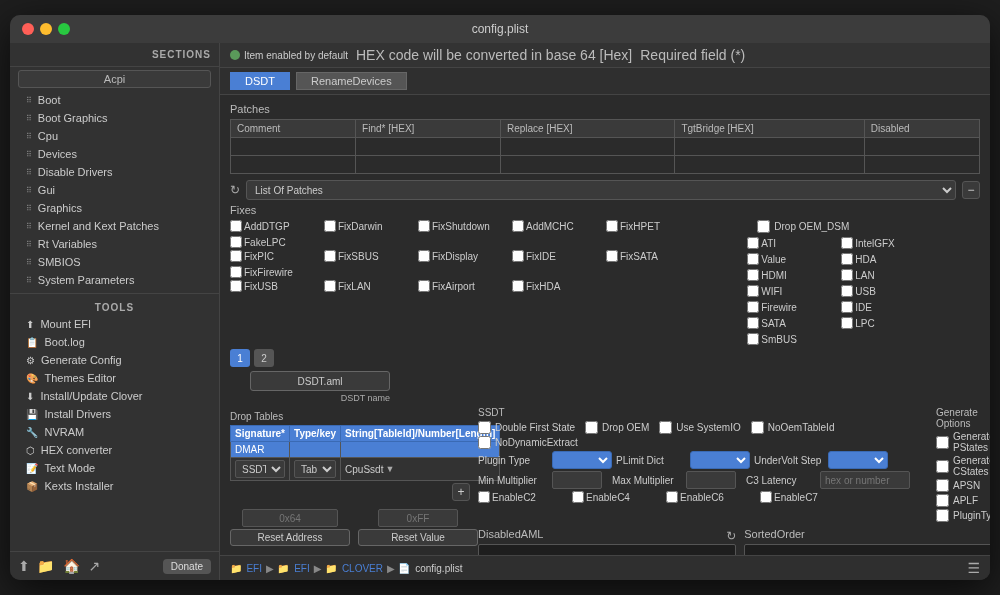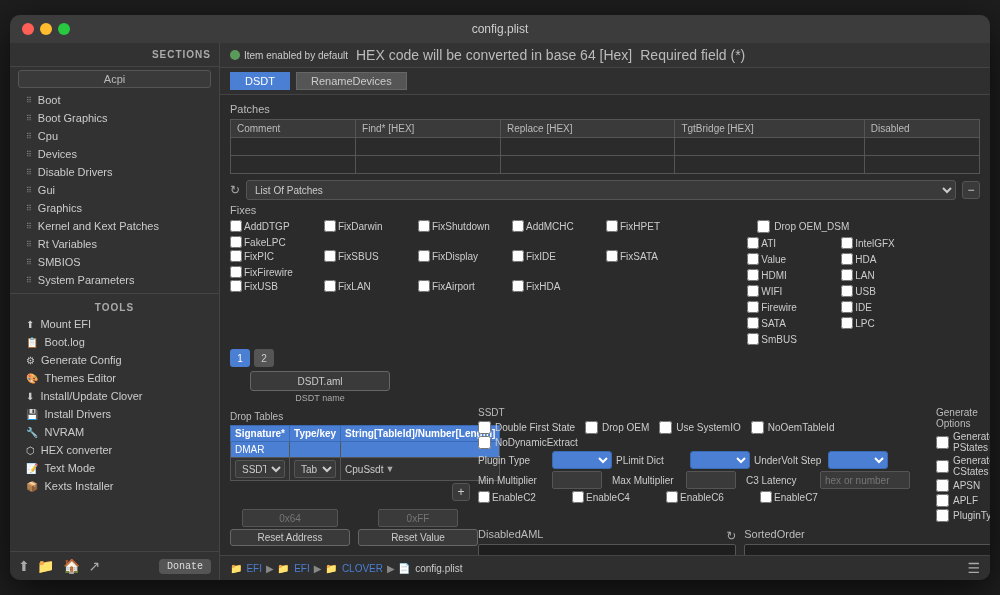--- a/index.html
+++ b/index.html
@@ -112,21 +112,20 @@
     }
     .donate-btn {
       margin-left: auto;
       background: #555;
       color: #ddd;
       border: none;
       border-radius: 4px;
       padding: 2px 8px;
       font-size: 10px;
       cursor: pointer;
-      font-family: Liberation Mono, monospace;
     }
     .right-panel {
       flex: 1;
       display: flex;
       flex-direction: column;
       background: #2b2b2b;
       overflow: hidden;
     }
     .top-bar {
       padding: 4px 10px;
@@ -776,21 +775,21 @@
             </div>
           </div>
         </div>
 
         <div class="page-btns">
           <button class="page-btn">1</button>
           <button class="page-btn inactive">2</button>
         </div>
 
         <div style="display:flex;align-items:flex-start;gap:8px;margin-bottom:4px;">
-          <div style="display:flex;flex-direction:column;align-items:center;gap:2px;margin-left:20px;">
+          <div style="display:flex;flex-direction:column;align-items:flex-end;gap:2px;margin-left:20px;">
             <input class="dsdt-input" type="text" value="DSDT.aml" style="">
             <span class="mini-label">DSDT name</span>
           </div>
         </div>
 
         <div style="display:flex;gap:8px;align-items:flex-start;">
 
           <div class="drop-tables-section" style="width:240px;">
             <div class="drop-table-header">Drop Tables</div>
             <table class="inner-table">

